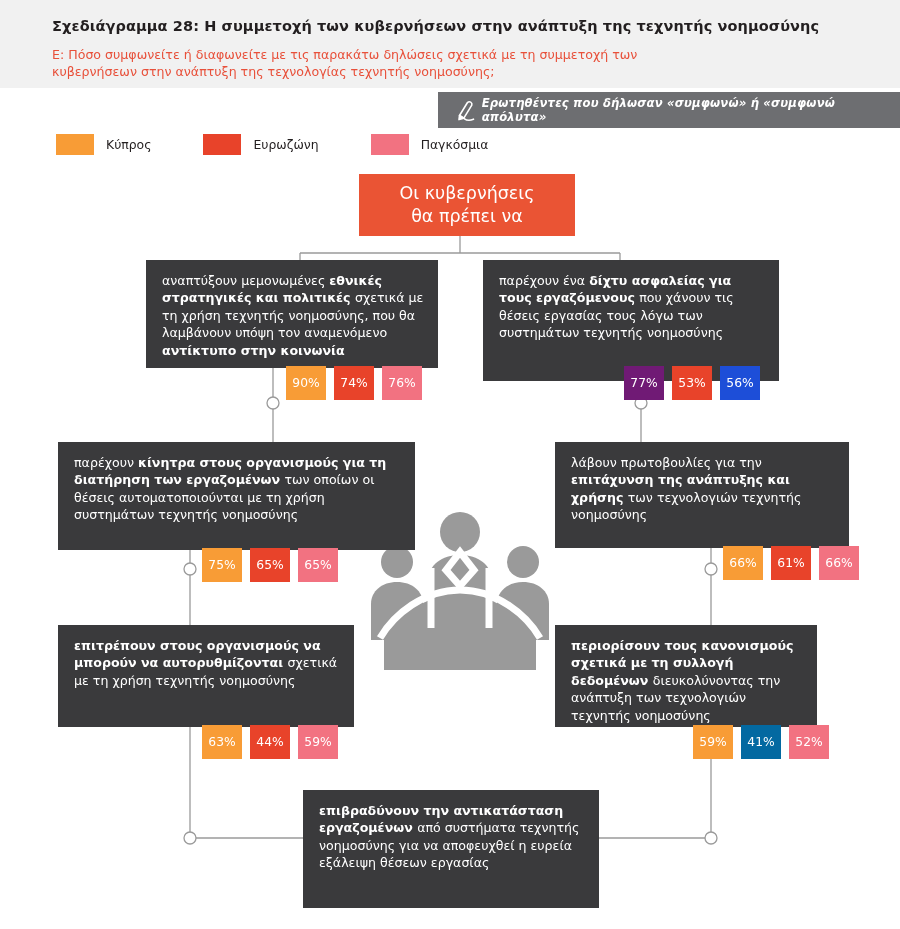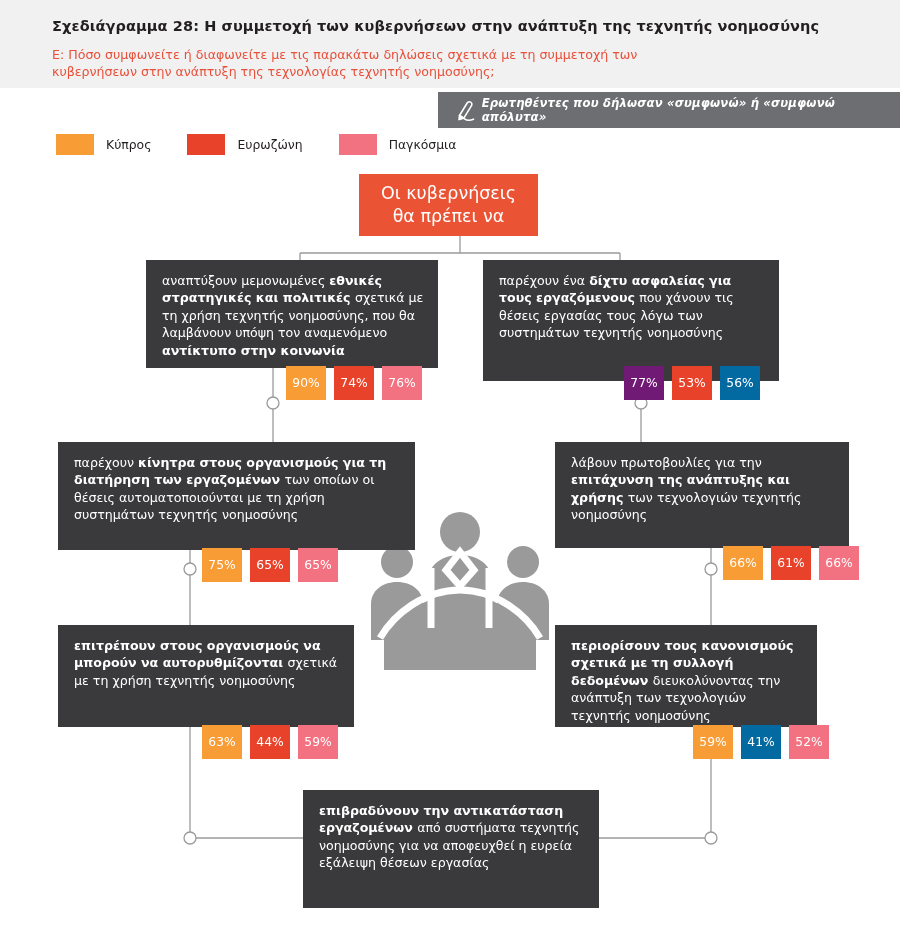--- a/index.html
+++ b/index.html
@@ -23,27 +23,27 @@
     font-size:12.6px;color:#e8503a;line-height:17px;
   }
   .note-banner{
     position:absolute;left:438px;top:92px;width:462px;height:36px;
     background:#6d6e71;display:flex;align-items:center;
   }
   .note-icon{width:34px;margin-left:10px;display:flex;align-items:center;justify-content:center;}
   .note-text{
     color:#ffffff;font-size:11.6px;font-style:italic;font-weight:bold;letter-spacing:.2px;
   }
-  .legend{position:absolute;left:56px;top:134px;display:flex;align-items:center;gap:0;}
+  .legend{position:absolute;left:56px;top:134px;display:flex;align-items:center;gap:16px;}
   .legend-item{display:flex;align-items:center;margin-right:36px;}
   .legend-swatch{width:38px;height:21px;display:block;}
   .legend-label{font-size:12.4px;color:#231f20;margin-left:12px;}
 
   .center-title{
-    position:absolute;left:359px;top:174px;width:179px;height:62px;
+    position:absolute;left:359px;top:174px;width:216px;height:62px;
     background:#ea5434;color:#fff;display:flex;align-items:center;justify-content:center;
     text-align:center;font-size:17.5px;line-height:23px;
   }
 
   .node{
     position:absolute;background:#3a3a3c;color:#ffffff;
     font-size:12.6px;line-height:17.4px;box-sizing:border-box;
     padding:12px 14px 12px 16px;
   }
   .node b{font-weight:bold;}
@@ -166,21 +166,21 @@
 </div>
 
 <div class="node" style="left:483px;top:260px;width:296px;height:121px;">
   <span>
     <span>παρέχουν ένα </span><b>δίχτυ ασφαλείας για τους εργαζόμενους </b><span>που χάνουν τις θέσεις εργασίας τους λόγω των συστημάτων τεχνητής νοημοσύνης</span>
   </span>
 </div>
 <div class="chips" style="left:624px;top:366px;">
   <span class="chip" style="background:#701a75">77%</span>
   <span class="chip" style="background:#e8432a">53%</span>
-  <span class="chip" style="background:#0369a1">56%</span>
+  <span class="chip" style="background:#1d4ed8">56%</span>
 </div>
 
 <div class="node" style="left:58px;top:442px;width:357px;height:108px;">
   <span>
     <span>παρέχουν </span><b>κίνητρα στους οργανισμούς για τη διατήρηση των εργαζομένων </b><span>των οποίων οι θέσεις αυτοματοποιούνται με τη χρήση συστημάτων τεχνητής νοημοσύνης</span>
   </span>
 </div>
 <div class="chips" style="left:202px;top:548px;">
   <span class="chip" style="background:#f89c36">75%</span>
   <span class="chip" style="background:#e8432a">65%</span>

